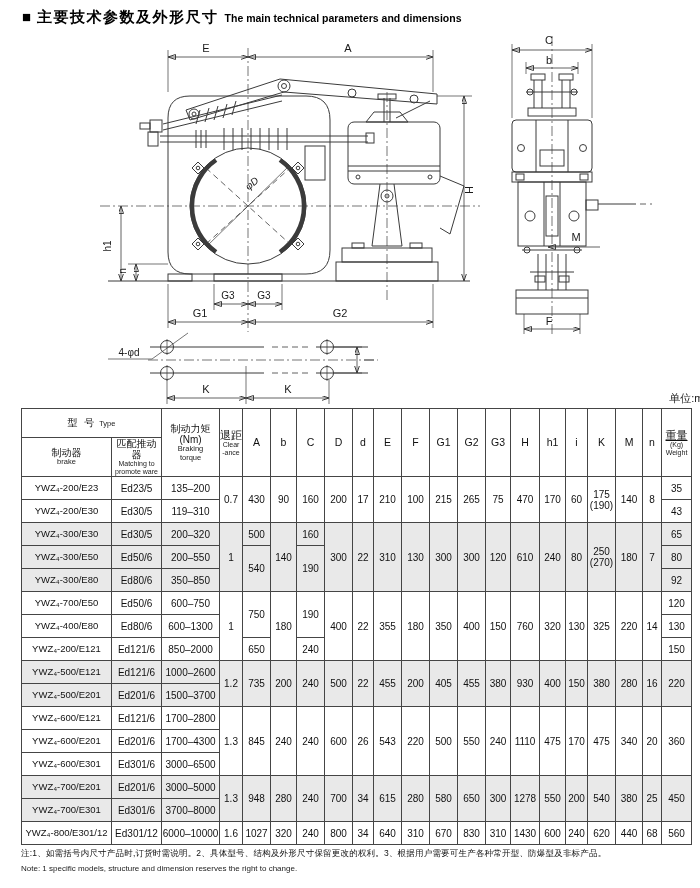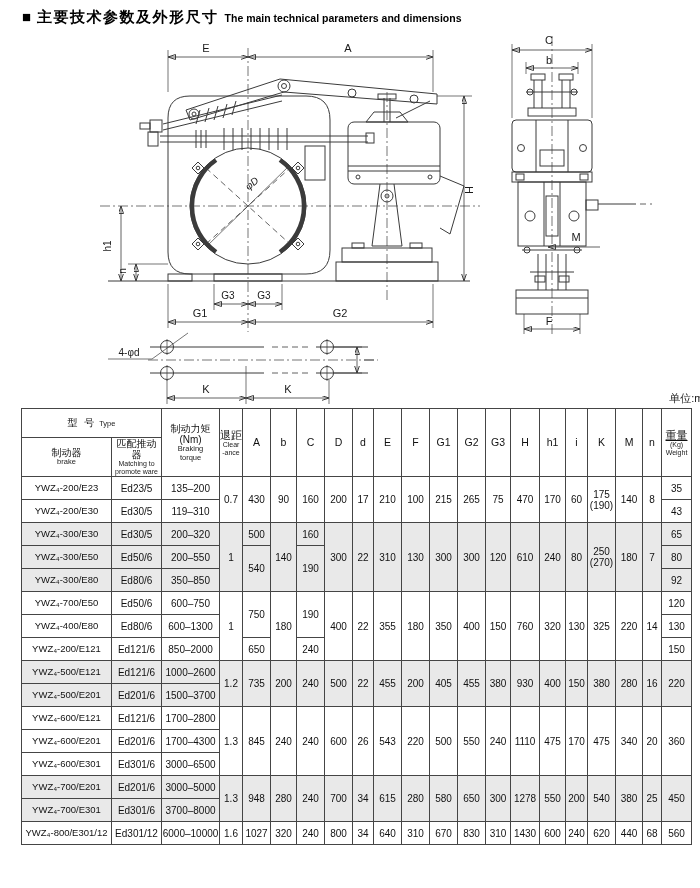--- a/index.html
+++ b/index.html
@@ -580,13 +580,15 @@
         <td>240</td>
         <td>620</td>
         <td>440</td>
         <td>68</td>
         <td>560</td>
       </tr>
     </tbody>
 </table>
 
 <div class="notes">
+  <div class="zh">注:1、如需括号内尺寸产品时,订货时需说明。2、具体型号、结构及外形尺寸保留更改的权利。3、根据用户需要可生产各种常开型、防爆型及非标产品。</div>
+  <div class="en">Note: 1 specific models, structure and dimension reserves the right to change.</div>
 </div>
 
 </body></html>

